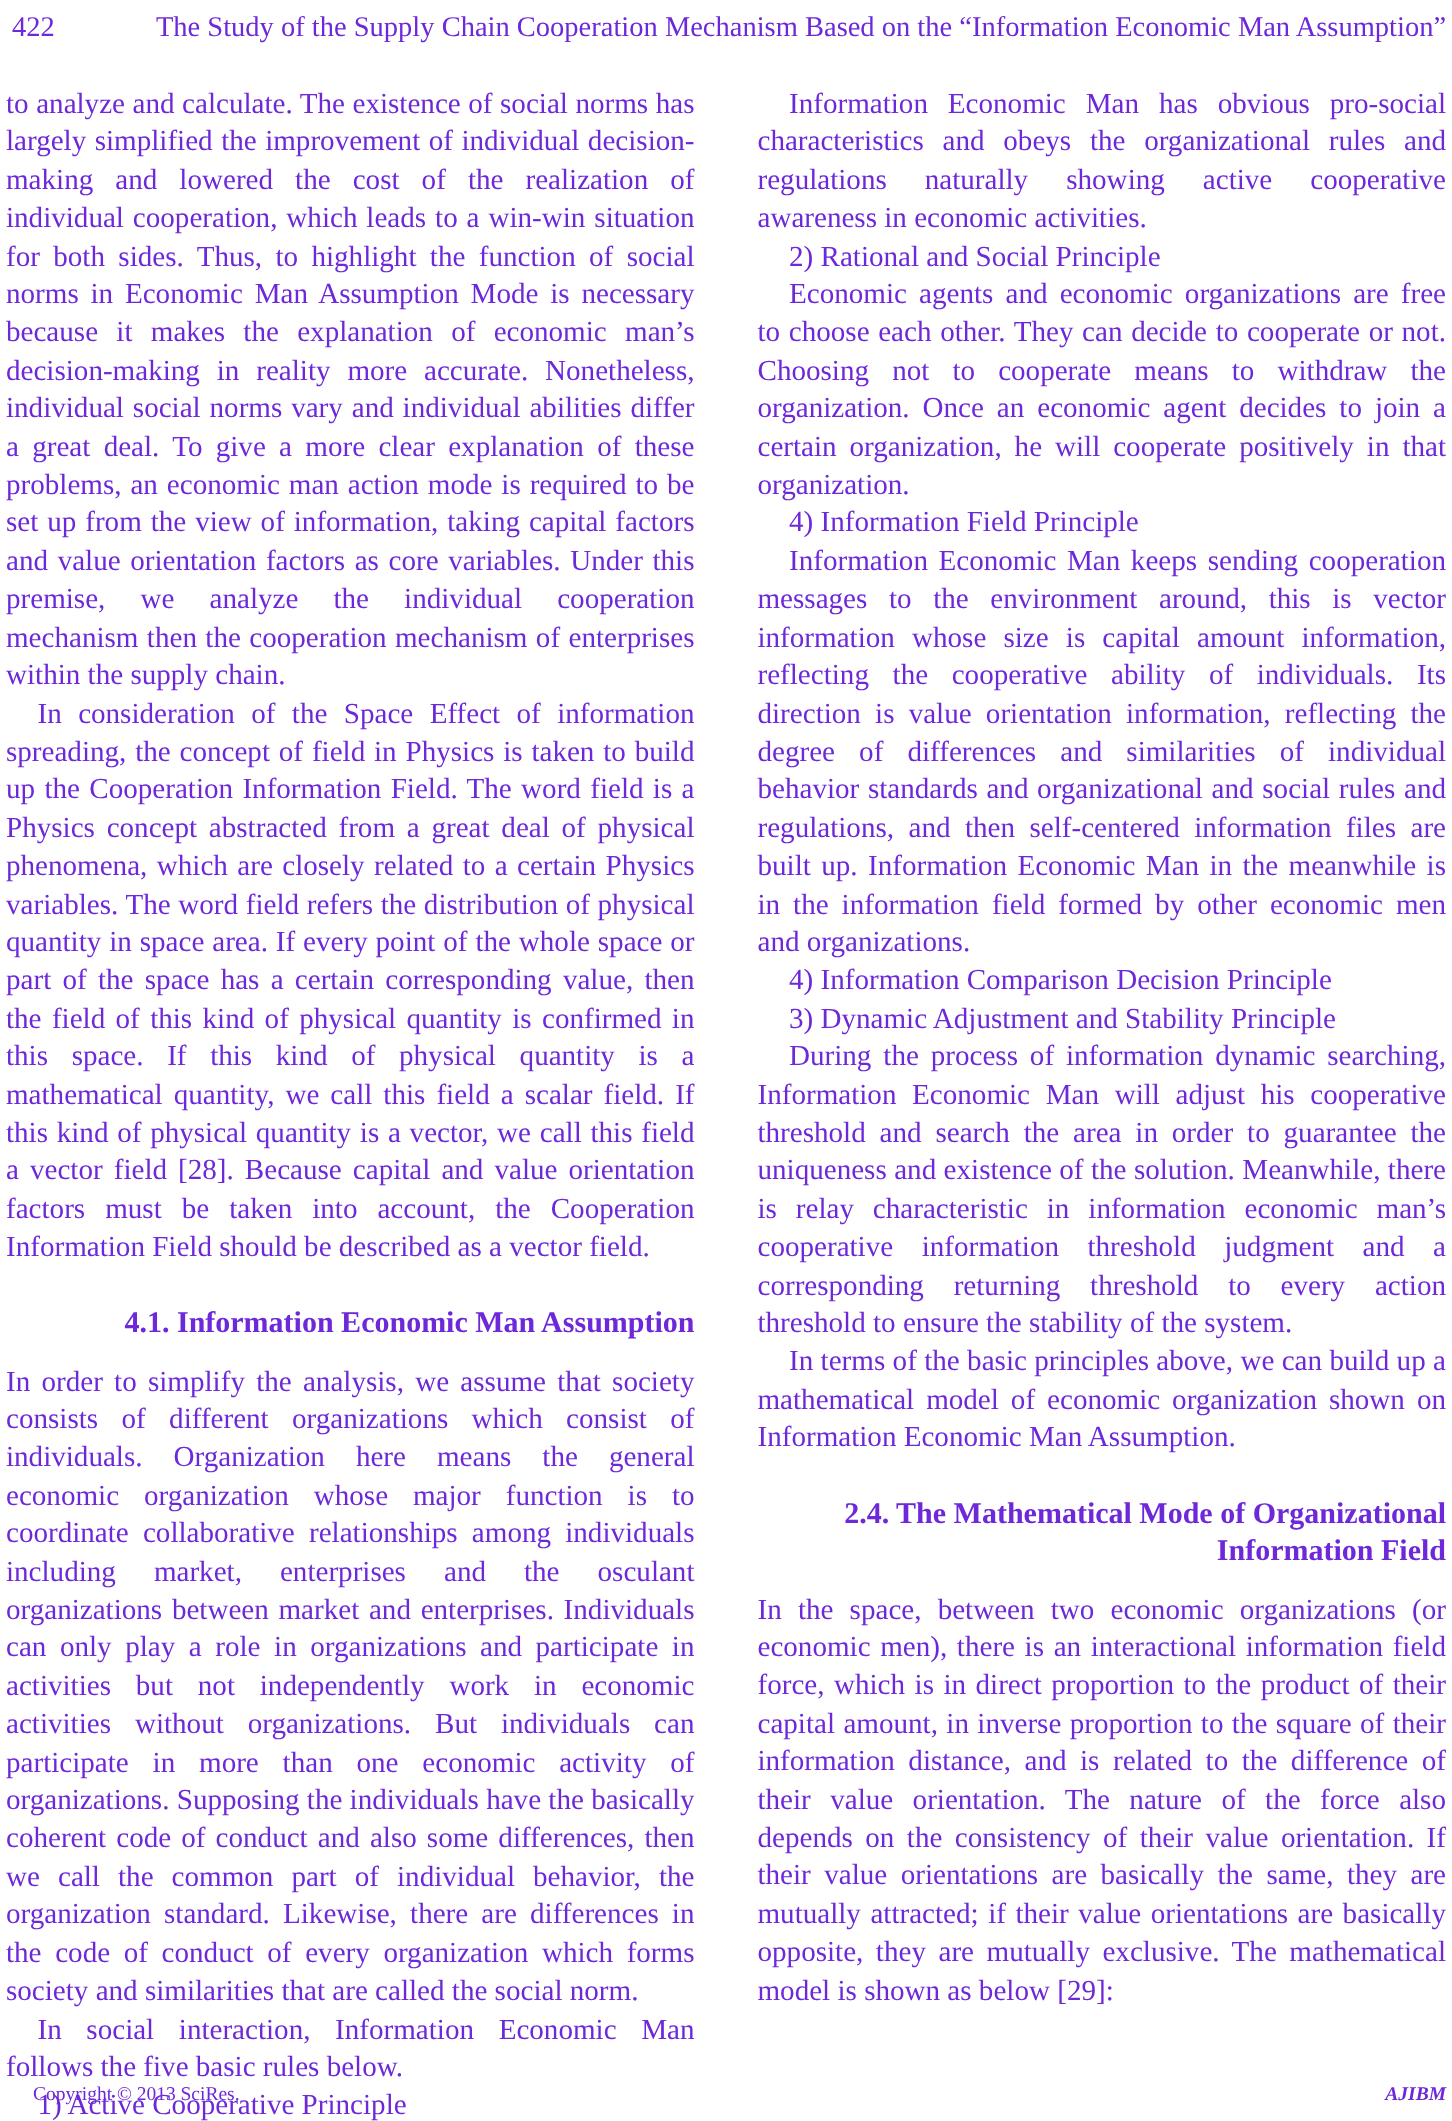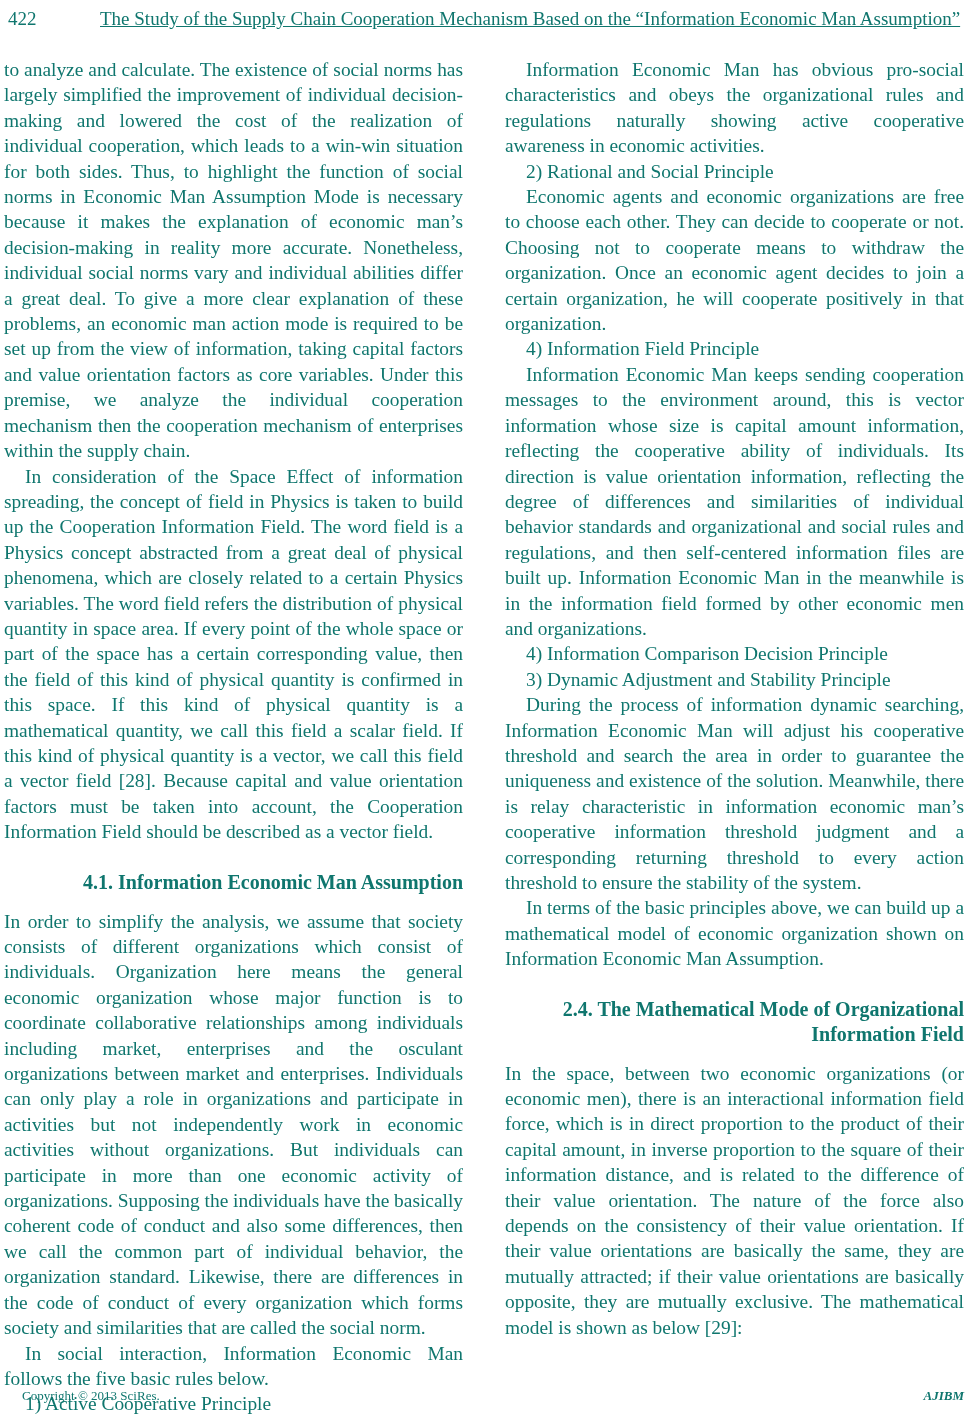--- a/index.html
+++ b/index.html
@@ -2,33 +2,33 @@
 <html><head>
 <meta charset="utf-8">
 <style>
   * { margin: 0; padding: 0; box-sizing: border-box; }
   html, body { background: #ffffff; }
   .page {
     position: relative;
     width: 968px;
     height: 1414px;
     background: #ffffff;
-    color: #0f766e;
+    color: #6d28d9;
     font-family: "Liberation Serif", serif;
     overflow: hidden;
   }
   .header {
     position: absolute;
     top: 7px; left: 0; right: 0;
     height: 28px;
     font-size: 19px;
     line-height: 24px;
   }
   .page-number { position: absolute; left: 8px; top: 0; }
-  .running-title { display: block; text-align: left; padding-left: 100px; white-space: nowrap; text-decoration: underline; }
+  .running-title { display: block; text-align: center; padding-left: 100px; white-space: nowrap; }
   .body {
     position: absolute;
     top: 57px; left: 4px; right: 4px;
     display: flex;
     gap: 42px;
   }
   .col {
     width: 459px;
     font-size: 19.4px;
     line-height: 25.4px;

